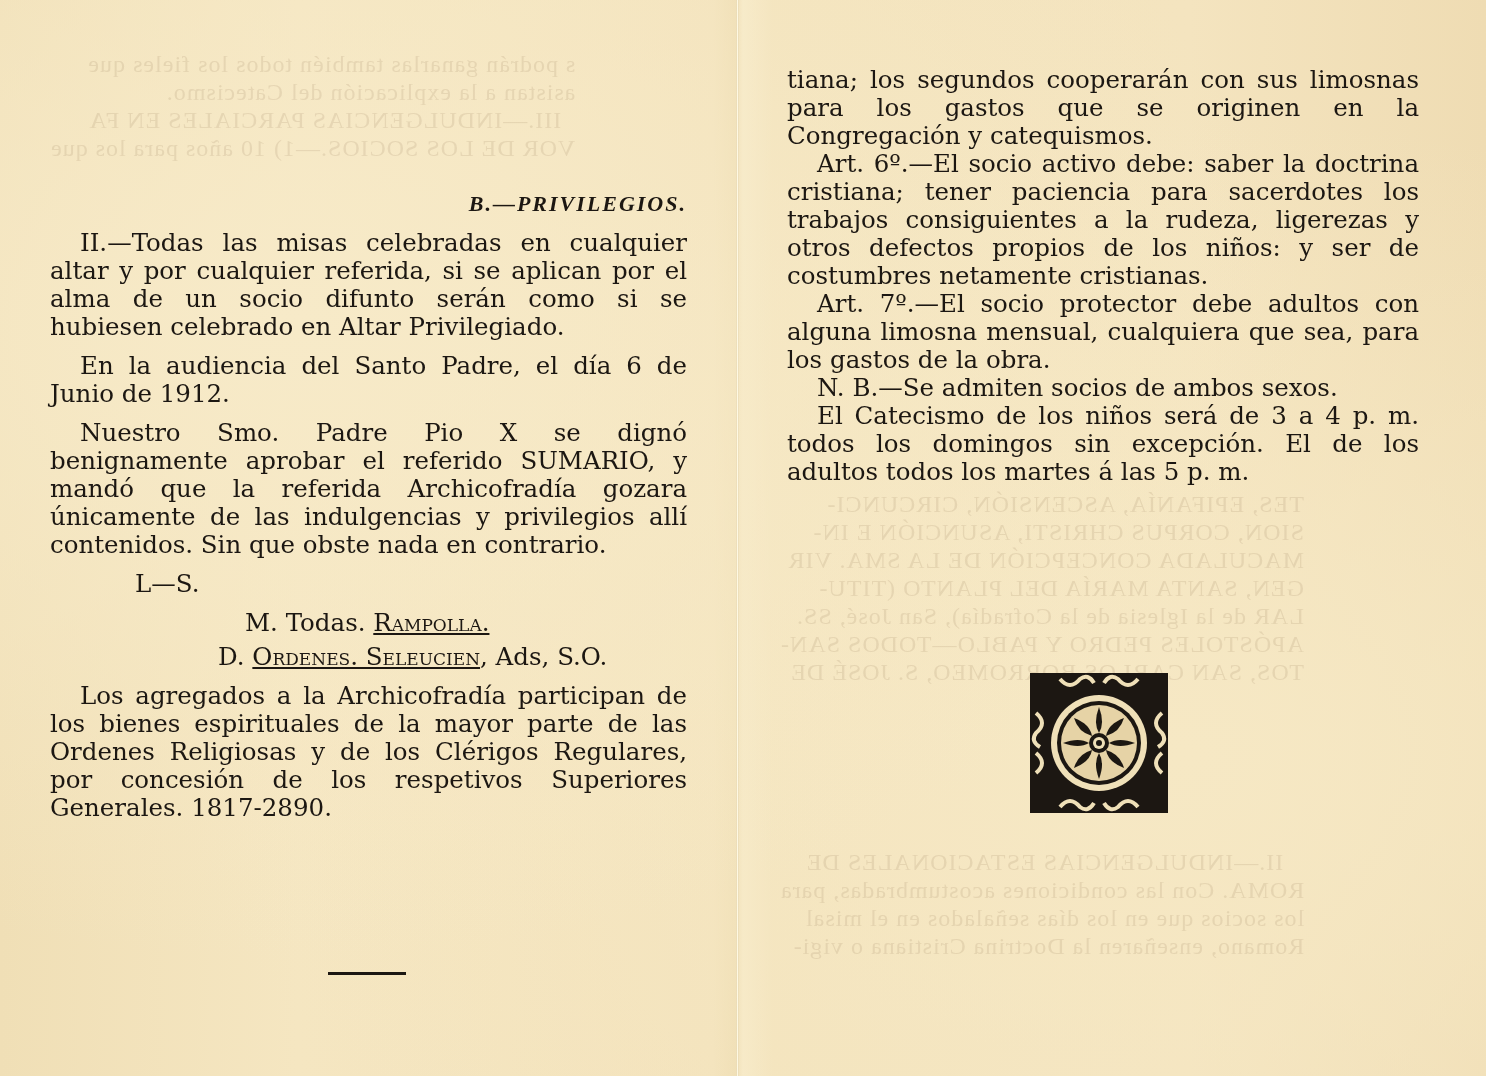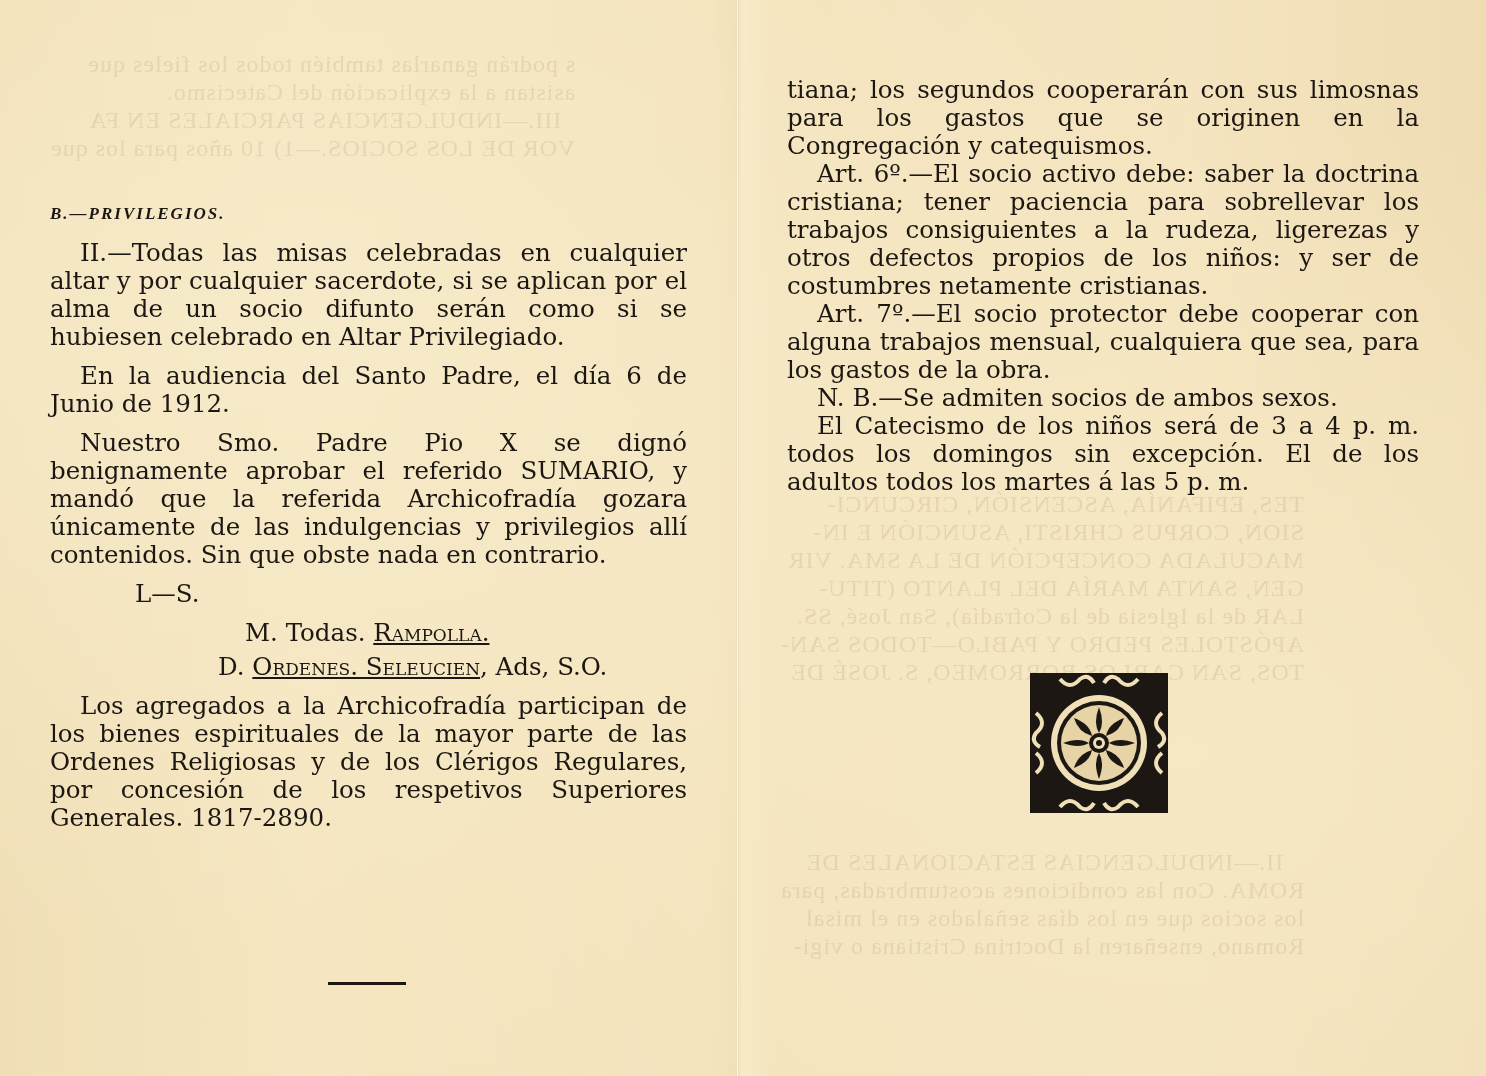--- a/index.html
+++ b/index.html
@@ -13,21 +13,21 @@
     position: relative; width: 1486px; height: 1076px;
     background:
       radial-gradient(ellipse at 20% 30%, #f7eac8 0%, rgba(247,234,200,0) 60%),
       radial-gradient(ellipse at 80% 70%, #f6e8c4 0%, rgba(246,232,196,0) 60%),
       linear-gradient(90deg, #f0dfb6 0%, #f5e6c1 20%, #f3e2bb 48%, #eedcb1 49.5%, #f7ebca 50%, #f3e3bc 52%, #f4e4bf 80%, #efdcb3 100%);
   }
   .fold {
     position: absolute; left: 736px; top: 0; width: 3px; height: 1076px;
     background: linear-gradient(90deg, rgba(200,175,120,0.35), rgba(255,250,230,0.9), rgba(200,175,120,0.35));
   }
-  .page { position: absolute; top: 10px; height: 888px; }
+  .page { position: absolute; top: 0; height: 888px; }
   .page-left { left: 0; width: 736px; }
   .page-right { left: 740px; width: 746px; }
 
   .bleed {
     position: absolute; color: rgba(120,95,60,0.13);
     font-family: "Liberation Serif", serif; font-size: 24px; line-height: 28px;
     transform: scaleX(-1); white-space: pre; pointer-events: none;
     letter-spacing: 1px;
   }
 
@@ -35,22 +35,22 @@
     position: absolute;
     font-size: 24.5px; line-height: 28px;
     text-align: justify;
     font-family: "DejaVu Serif", serif;
   }
   .text p { margin: 0; }
   .indent { text-indent: 30px; }
   .gap { margin-top: 11px !important; }
 
   .section-title {
-    font-style: italic; font-weight: bold; text-align: left;
-    letter-spacing: 2px; font-size: 17px;
+    font-style: italic; font-weight: bold; text-align: right;
+    letter-spacing: 2px; font-size: 22px;
     font-family: "Liberation Serif", serif;
     margin: 0 0 14px 0;
   }
   .smallcaps { font-variant: small-caps; text-decoration: underline; }
   .sig1 { padding-left: 195px; }
   .sig2 { padding-left: 168px; }
   .ls { padding-left: 85px; }
 
   .rule {
     position: absolute; left: 328px; top: 972px; width: 78px; height: 3px;
@@ -79,36 +79,36 @@
   <div class="bleed" style="left:780px;top:848px;">   II.—INDULGENCIAS ESTACIONALES DE
 ROMA. Con las condiciones acostumbradas, para
 los socios que en los días señalados en el misal
 Romano, enseñaren la Doctrina Cristiana o vigi-</div>
 
   <div class="fold"></div>
 
   <div class="page page-left">
     <div class="text" style="left:50px;top:190px;width:637px;">
       <p class="section-title">B.—PRIVILEGIOS.</p>
-      <p class="indent gap">II.—Todas las misas celebradas en cualquier altar y por cualquier sacerdote, si se aplican por el alma de un socio difunto serán como si se hubiesen celebrado en Altar Privilegiado.</p>
+      <p class="indent gap">II.—Todas las misas celebradas en cualquier altar y por cualquier referida, si se aplican por el alma de un socio difunto serán como si se hubiesen celebrado en Altar Privilegiado.</p>
       <p class="indent gap">En la audiencia del Santo Padre, el día 6 de Junio de 1912.</p>
       <p class="indent gap">Nuestro Smo. Padre Pio X se dignó benignamente aprobar el referido SUMARIO, y mandó que la referida Archicofradía gozara únicamente de las indulgencias y privilegios allí contenidos. Sin que obste nada en contrario.</p>
       <p class="ls gap">L—S.</p>
       <p class="sig1 gap"><span>M. Todas. </span><span class="smallcaps">Rampolla.</span></p>
       <p class="sig2" style="margin-top:6px;"><span>D. </span><span class="smallcaps">Ordenes. Seleucien</span><span>, Ads, S.O.</span></p>
       <p class="indent gap" style="margin-top:14px;">Los agregados a la Archicofradía participan de los bienes espirituales de la mayor parte de las Ordenes Religiosas y de los Clérigos Regulares, por concesión de los respetivos Superiores Generales. 1817-2890.</p>
     </div>
     <div class="rule"></div>
   </div>
 
   <div class="page page-right">
     <div class="text" style="left:47px;top:66px;width:632px;">
       <p>tiana; los segundos cooperarán con sus limosnas para los gastos que se originen en la Congregación y catequismos.</p>
-      <p class="indent">Art. 6º.—El socio activo debe: saber la doctrina cristiana; tener paciencia para sobrellevar los trabajos consiguientes a la rudeza, ligerezas y otros defectos propios de los niños: y ser de costumbres netamente cristianas.</p>
-      <p class="indent">Art. 7º.—El socio protector debe cooperar con alguna trabajos mensual, cualquiera que sea, para los gastos de la obra.</p>
+      <p class="indent">Art. 6º.—El socio activo debe: saber la doctrina cristiana; tener paciencia para sacerdotes los trabajos consiguientes a la rudeza, ligerezas y otros defectos propios de los niños: y ser de costumbres netamente cristianas.</p>
+      <p class="indent">Art. 7º.—El socio protector debe adultos con alguna limosna mensual, cualquiera que sea, para los gastos de la obra.</p>
       <p class="indent">N. B.—Se admiten socios de ambos sexos.</p>
       <p class="indent">El Catecismo de los niños será de 3 a 4 p. m. todos los domingos sin excepción. El de los adultos todos los martes á las 5 p. m.</p>
     </div>
   </div>
 
   <div class="ornament">
     <svg width="138" height="140" viewBox="0 0 138 140">
       <rect x="0" y="0" width="138" height="140" fill="#1c1712"></rect>
 
       <g fill="none" stroke="#efe0b8" stroke-width="4">

